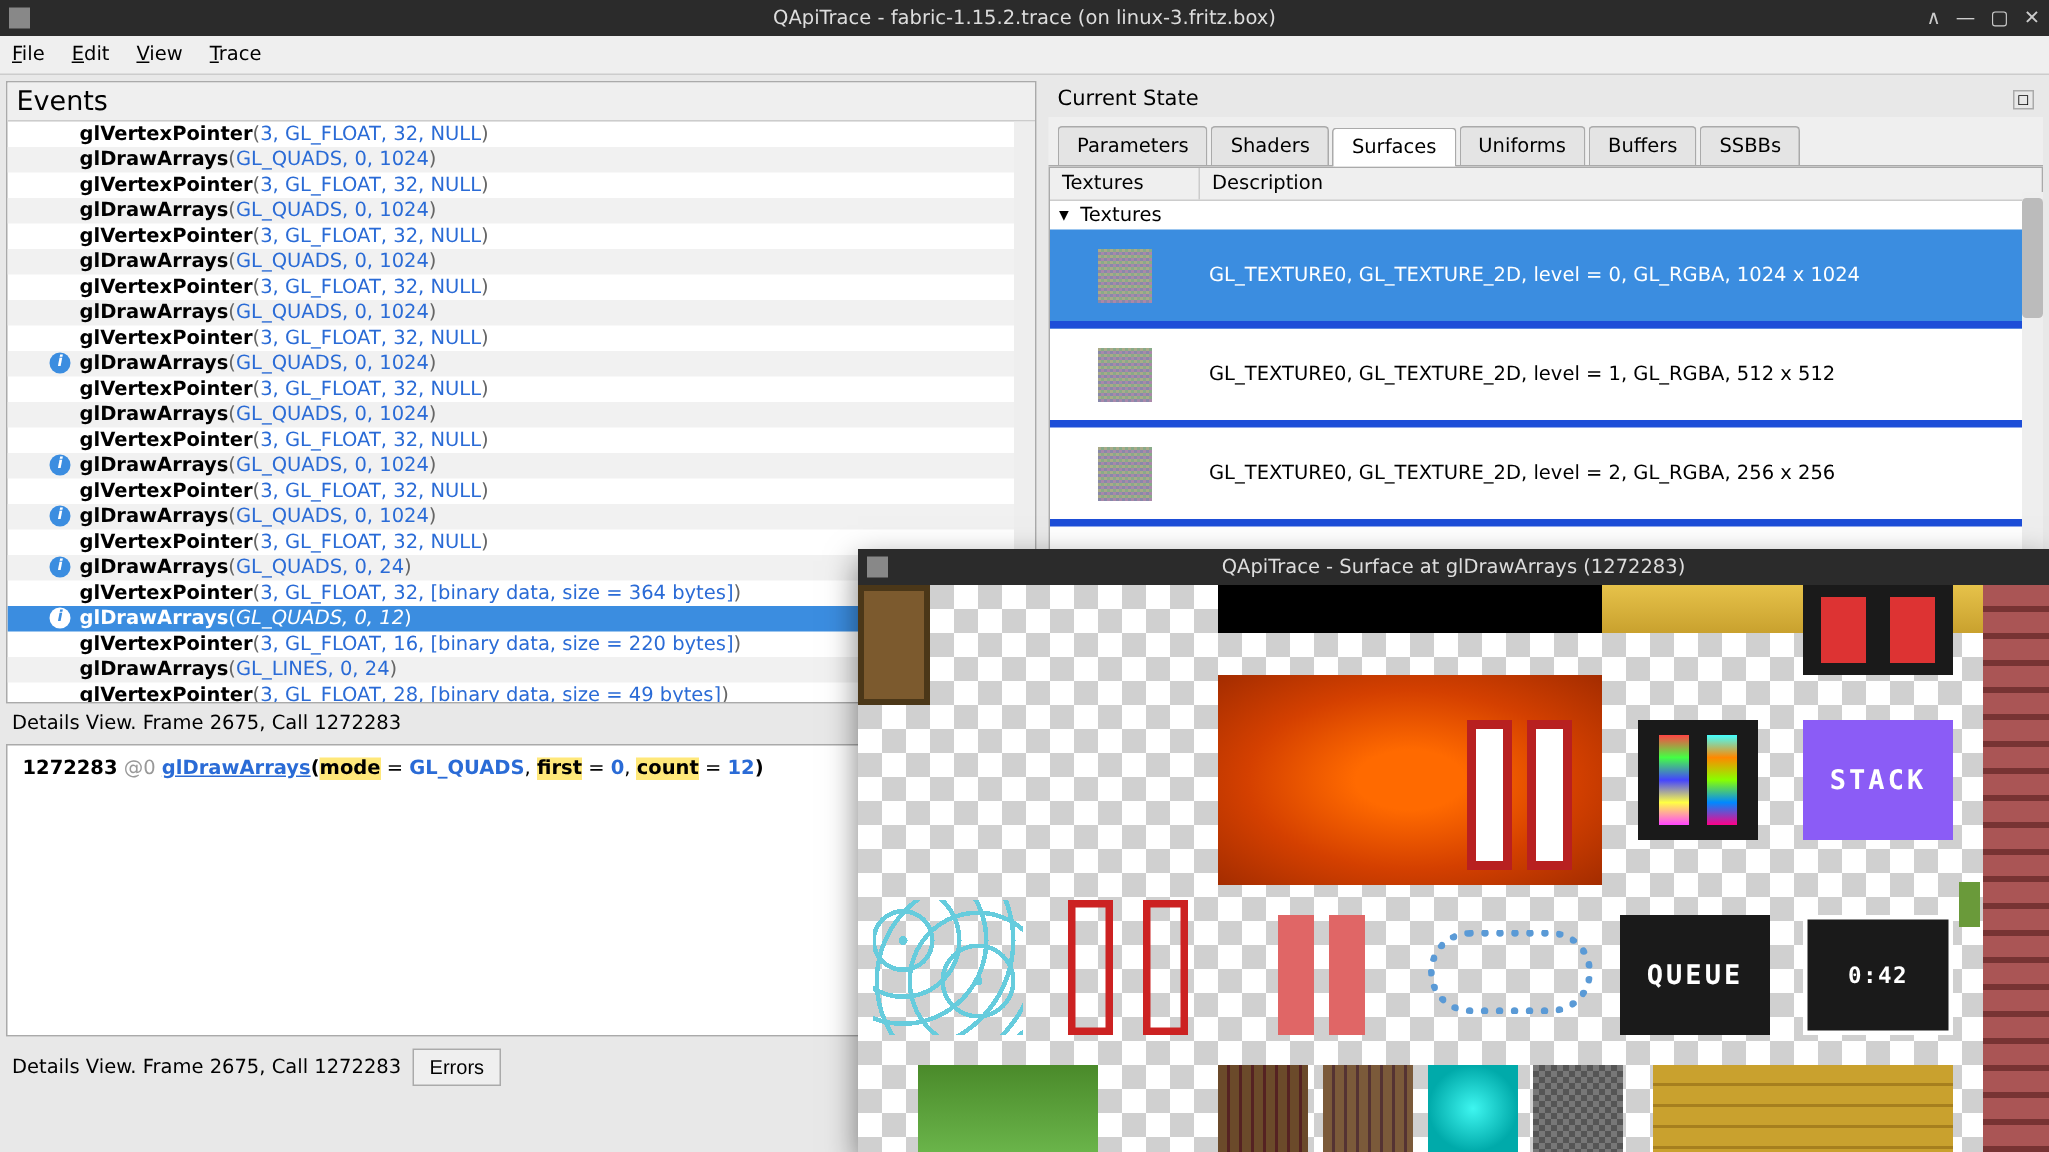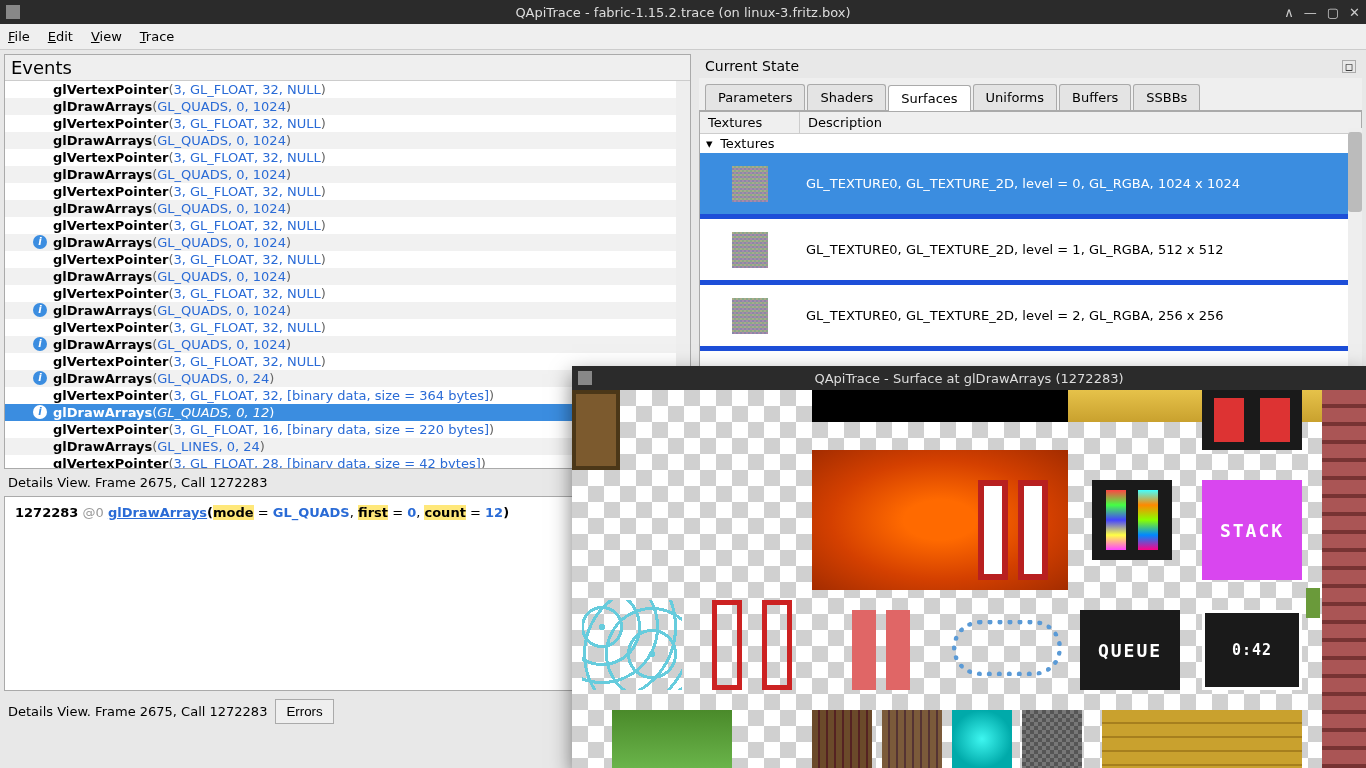--- a/index.html
+++ b/index.html
@@ -67,21 +67,21 @@
 .tile { position: absolute; image-rendering: pixelated; }
 .t-door { left: 0; top: 0; width: 48px; height: 80px; background: #7c5a2e; border: 4px solid #4b3718; }
 .t-black1 { left: 240px; top: 0; width: 256px; height: 32px; background: #000; }
 .t-gold { left: 496px; top: 0; width: 256px; height: 32px; background: linear-gradient(#e6c24a, #c9a12e); }
 .t-redbars { left: 630px; top: 0; width: 100px; height: 60px; background: #1a1a1a; }
 .t-redbars::before, .t-redbars::after { content:""; position:absolute; top:8px; width:30px; height:44px; background:#d33; left:12px; }
 .t-redbars::after { left:58px; }
 .t-lava { left: 240px; top: 60; width: 256px; height: 140px; background: radial-gradient(#ff6a00 20%, #d44000 60%, #a32c00); top:60px; }
 .t-arch1 { left: 406px; top: 90px; width: 30px; height: 100px; border: 6px solid #b82020; background: #fff; }
 .t-arch2 { left: 446px; top: 90px; width: 30px; height: 100px; border: 6px solid #b82020; background: #fff; }
-.t-stack { left: 630px; top: 90px; width: 100px; height: 100px; background: #d946ef; color: #fff; font-family: monospace; font-size: 18px; display: flex; align-items: center; justify-content: center; font-weight: bold; letter-spacing: 2px; }
+.t-stack { left: 630px; top: 90px; width: 100px; height: 80px; background: #8b5cf6; color: #fff; font-family: monospace; font-size: 18px; display: flex; align-items: center; justify-content: center; font-weight: bold; letter-spacing: 2px; }
 .t-rainbow { left: 520px; top: 90px; width: 80px; height: 80px; background: #1a1a1a; }
 .t-rainbow .stripe { position: absolute; width: 20px; top: 10px; bottom: 10px; }
 .t-rainbow .s1 { left: 14px; background: linear-gradient(#f44, #4f4, #44f, #ff4, #f4f); }
 .t-rainbow .s2 { left: 46px; background: linear-gradient(#4ff, #f80, #8f0, #08f, #f08); }
 .t-queue { left: 508px; top: 220px; width: 100px; height: 80px; background: #1a1a1a; color: #fff; font-family: monospace; font-size: 18px; display: flex; align-items: center; justify-content: center; font-weight: bold; letter-spacing: 2px; }
 .t-timer { left: 630px; top: 220px; width: 100px; height: 80px; background: #1a1a1a; color: #fff; font-family: monospace; font-size: 15px; display: flex; align-items: center; justify-content: center; font-weight: bold; border: 3px solid #fff; letter-spacing: 1px; }
 .t-pinkbar1 { left: 280px; top: 220px; width: 24px; height: 80px; background: #e06666; }
 .t-pinkbar2 { left: 314px; top: 220px; width: 24px; height: 80px; background: #e06666; }
 .t-bluewire { left: 380px; top: 230px; width: 110px; height: 56px; border: 5px dotted #5a9ad6; border-radius: 28px; }
 .t-redframe1 { left: 140px; top: 210px; width: 30px; height: 90px; border: 5px solid #c22; }
@@ -139,21 +139,21 @@
           <div class="event-row"><span class="fn">glVertexPointer</span><span class="paren">(</span><span class="arg">3, GL_FLOAT, 32, NULL</span><span class="paren">)</span></div>
           <div class="event-row alt"><span class="info-icon">i</span><span class="fn">glDrawArrays</span><span class="paren">(</span><span class="arg">GL_QUADS, 0, 1024</span><span class="paren">)</span></div>
           <div class="event-row"><span class="fn">glVertexPointer</span><span class="paren">(</span><span class="arg">3, GL_FLOAT, 32, NULL</span><span class="paren">)</span></div>
           <div class="event-row alt"><span class="info-icon">i</span><span class="fn">glDrawArrays</span><span class="paren">(</span><span class="arg">GL_QUADS, 0, 1024</span><span class="paren">)</span></div>
           <div class="event-row"><span class="fn">glVertexPointer</span><span class="paren">(</span><span class="arg">3, GL_FLOAT, 32, NULL</span><span class="paren">)</span></div>
           <div class="event-row alt"><span class="info-icon">i</span><span class="fn">glDrawArrays</span><span class="paren">(</span><span class="arg">GL_QUADS, 0, 24</span><span class="paren">)</span></div>
           <div class="event-row"><span class="fn">glVertexPointer</span><span class="paren">(</span><span class="arg">3, GL_FLOAT, 32, [binary data, size = 364 bytes]</span><span class="paren">)</span></div>
           <div class="event-row alt selected"><span class="info-icon">i</span><span class="fn">glDrawArrays</span><span class="paren">(</span><span class="arg">GL_QUADS, 0, 12</span><span class="paren">)</span></div>
           <div class="event-row"><span class="fn">glVertexPointer</span><span class="paren">(</span><span class="arg">3, GL_FLOAT, 16, [binary data, size = 220 bytes]</span><span class="paren">)</span></div>
           <div class="event-row alt"><span class="fn">glDrawArrays</span><span class="paren">(</span><span class="arg">GL_LINES, 0, 24</span><span class="paren">)</span></div>
-          <div class="event-row"><span class="fn">glVertexPointer</span><span class="paren">(</span><span class="arg">3, GL_FLOAT, 28, [binary data, size = 42 bytes]</span><span class="paren">)</span></div>
+          <div class="event-row"><span class="fn">glVertexPointer</span><span class="paren">(</span><span class="arg">3, GL_FLOAT, 28, [binary data, size = 49 bytes]</span><span class="paren">)</span></div>
           <div class="scrollbar-v">
             <div class="thumb"></div>
           </div>
       </div>
     </div>
 
     <div class="details-label">Details View. Frame 2675, Call 1272283</div>
 
     <div class="details-box">
       <span class="callnum">1272283</span>

